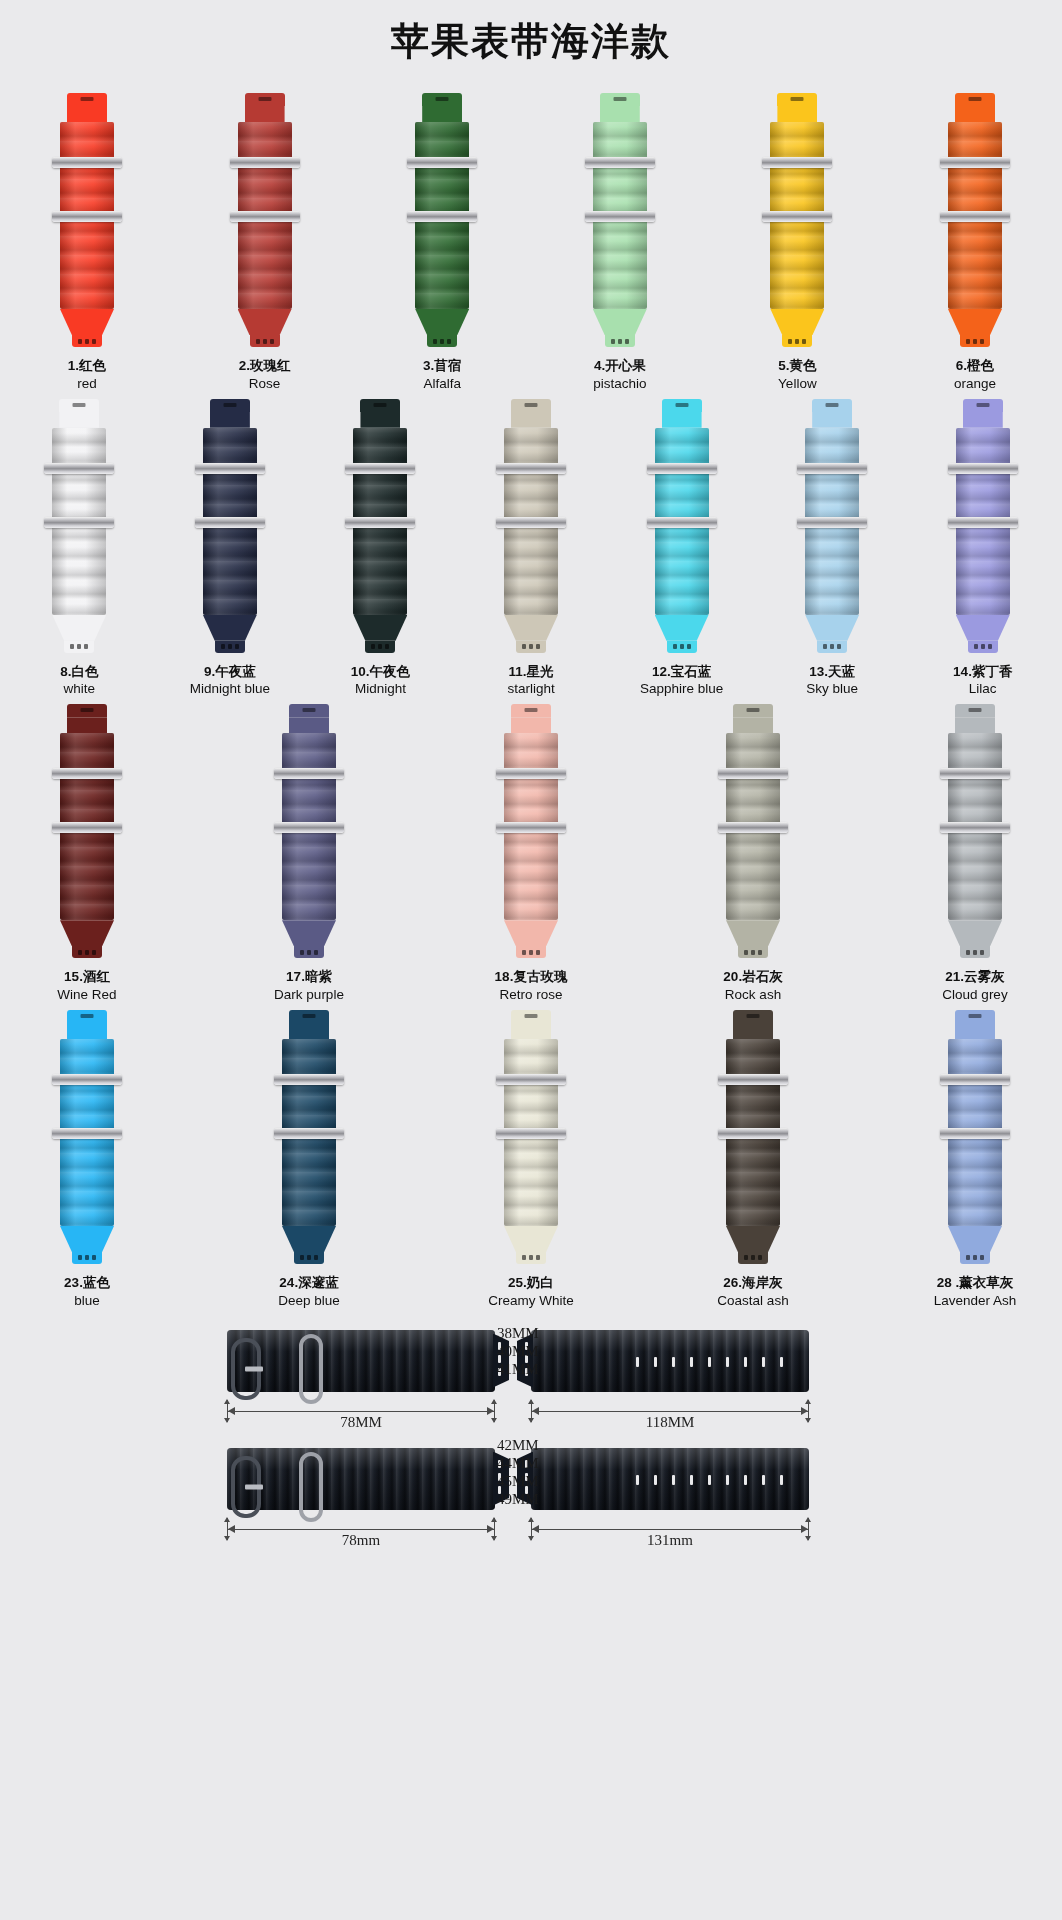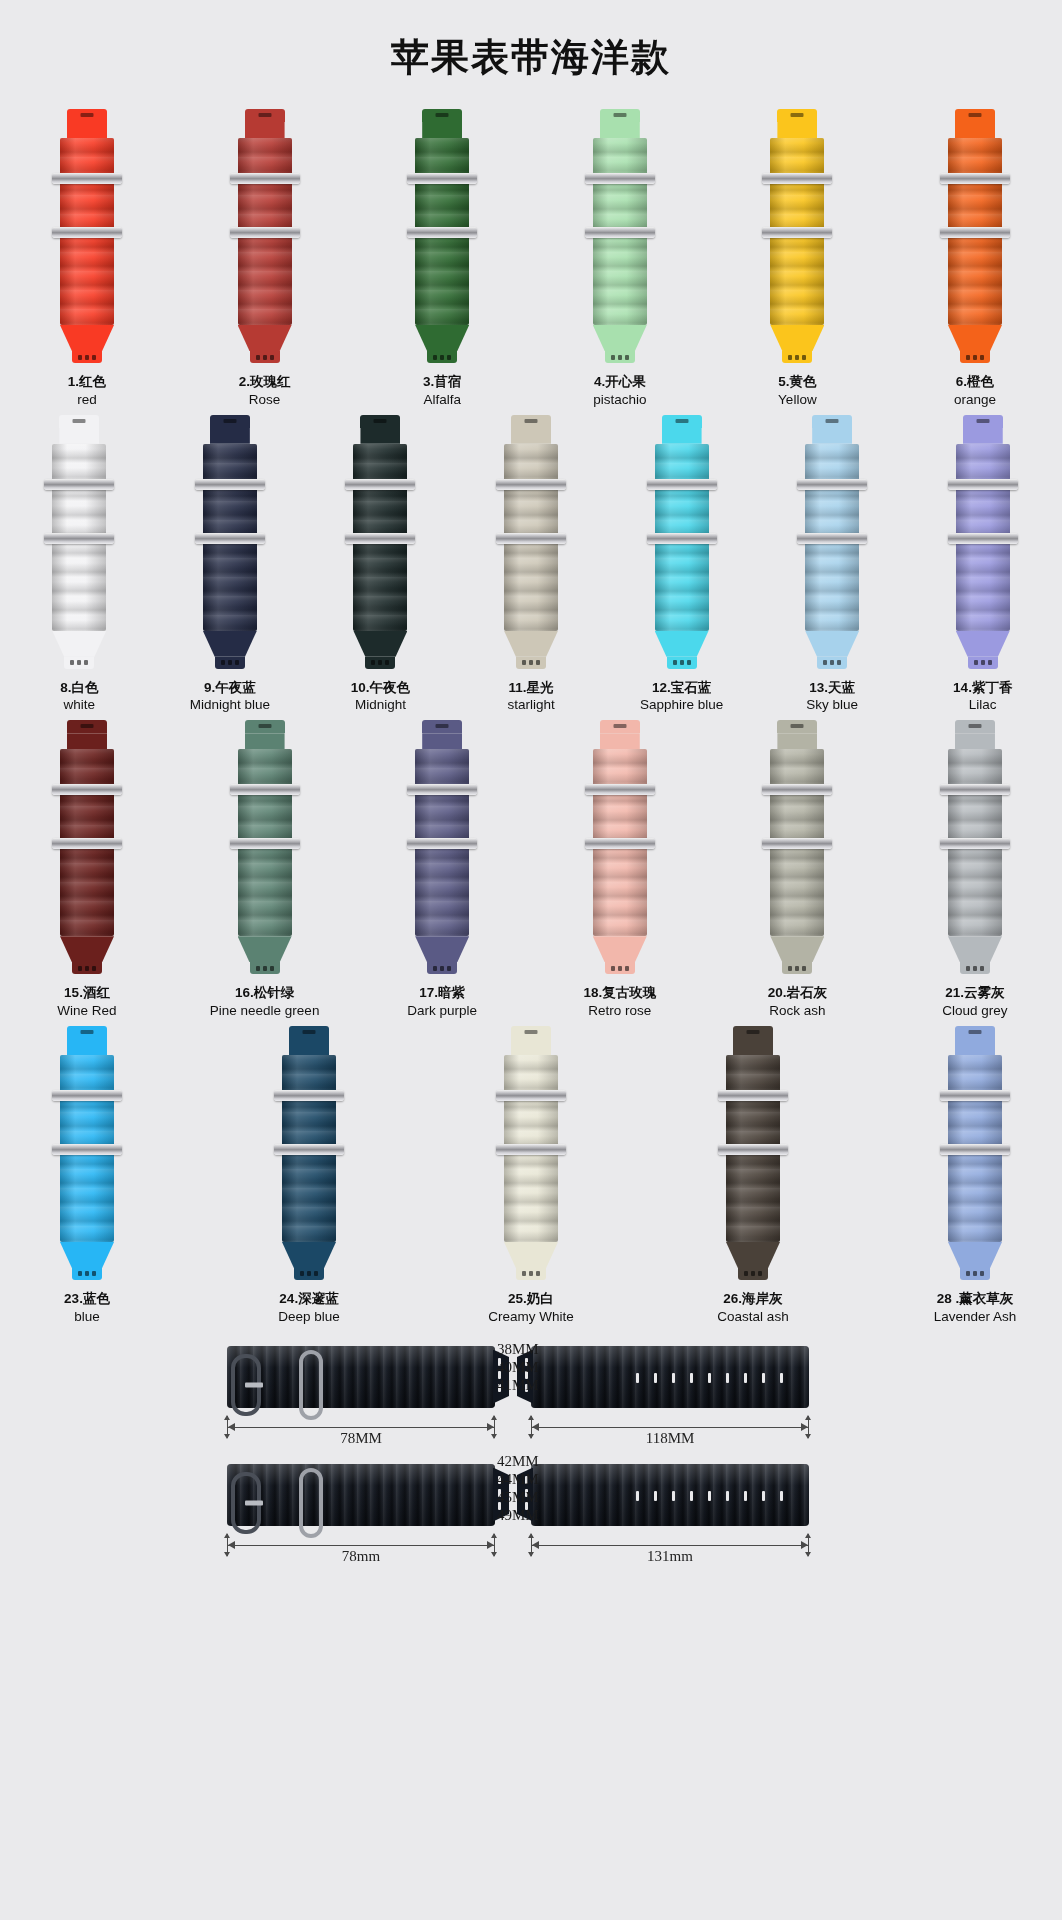--- a/index.html
+++ b/index.html
@@ -12,21 +12,21 @@
     overflow: hidden;
     position: relative;
   }
 
   
   .page-title {
     text-align: center;
     font-size: 38px;
     font-weight: bold;
     letter-spacing: 2px;
-    padding-top: 32px;
+    padding-top: 16px;
     padding-bottom: 10px;
     color: #111;
   }
 
   
   .grid {
     padding: 16px 18px 0 18px;
   }
   .row {
     display: flex;
@@ -702,44 +702,20 @@
         <div class="keeper" style="top:64px"></div>
           <div class="keeper" style="top:118px"></div>
       </div>
       <div class="caption">
         <div class="cap-cn">15.酒红</div>
         <div class="cap-en">Wine Red</div>
       </div>
     </div>
     <div class="cell">
       <div class="band">
-        <div class="lug-top" style="background: rgb(91, 130, 114);"></div>
-          <div class="flare-top">
-            <div class="inner" style="background: rgb(91, 130, 114);"></div>
-          </div>
-        <div class="strap" style="background: rgb(91, 130, 114);">
-            <div class="ribs"></div>
-            <div class="shade"></div>
-          </div>
-        <div class="taper" style="background: rgb(91, 130, 114);"></div>
-          <div class="lug-bottom" style="background: rgb(91, 130, 114);">
-            <i></i>
-            <i></i>
-            <i></i>
-          </div>
-        <div class="keeper" style="top:64px"></div>
-          <div class="keeper" style="top:118px"></div>
-      </div>
-      <div class="caption">
-        <div class="cap-cn">16.松针绿</div>
-        <div class="cap-en">Pine needle green</div>
-      </div>
-    </div>
-    <div class="cell">
-      <div class="band">
         <div class="lug-top" style="background: rgb(90, 90, 133);"></div>
           <div class="flare-top">
             <div class="inner" style="background: rgb(90, 90, 133);"></div>
           </div>
         <div class="strap" style="background: rgb(90, 90, 133);">
             <div class="ribs"></div>
             <div class="shade"></div>
           </div>
         <div class="taper" style="background: rgb(90, 90, 133);"></div>
           <div class="lug-bottom" style="background: rgb(90, 90, 133);">

